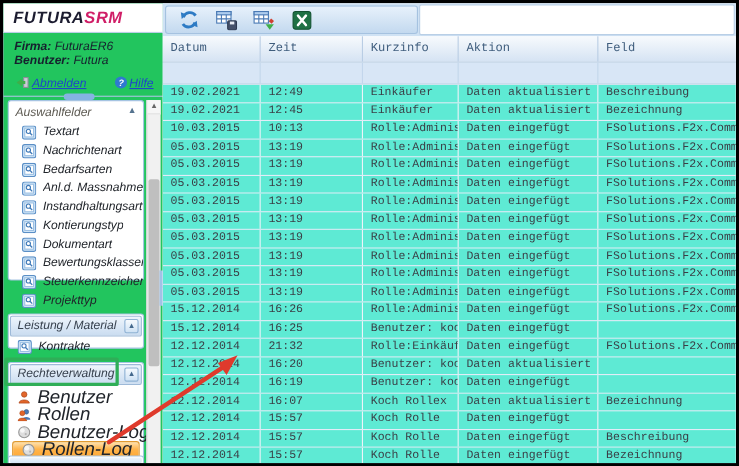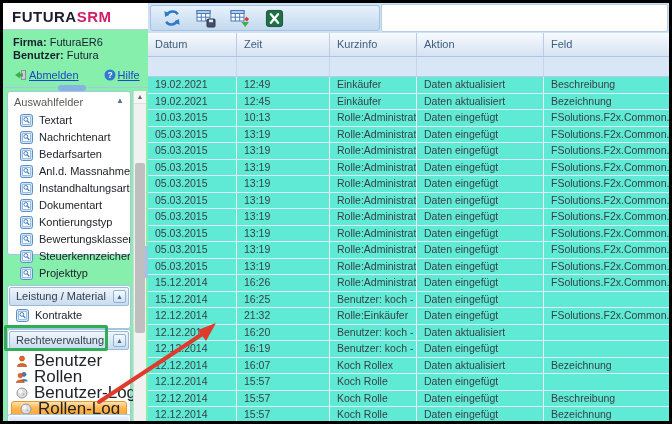--- a/index.html
+++ b/index.html
@@ -2,21 +2,21 @@
 <html><head>
 <meta charset="utf-8">
 <style>
   html,body{margin:0;padding:0;background:#888;}
   *{box-sizing:border-box;}
   .screen{position:relative;width:672px;height:424px;border:3px solid #000;background:#cde2f5;
           font-family:"Liberation Sans","DejaVu Sans",sans-serif;overflow:hidden;}
   .inner{position:absolute;left:0;top:0;width:666px;height:418px;}
 
   
-  .sidebar{position:absolute;left:0;top:0;width:145px;height:418px;background:#86efac;}
+  .sidebar{position:absolute;left:0;top:0;width:145px;height:418px;background:#22c55e;font-style:italic;}
   .logo{position:absolute;left:0;top:0;width:145px;height:27px;background:#fff;
         border-bottom:1px solid #b9cfe6;line-height:27px;padding-left:9px;
         font-size:15px;font-weight:bold;letter-spacing:.5px;white-space:nowrap;}
   .logo .lp{color:#1c1c30;} .logo .la{color:#d01e67;}
   .userinfo{position:absolute;left:10px;top:33px;font-size:11px;color:#16202e;line-height:13px;white-space:nowrap;}
   .userinfo b{font-weight:bold;}
   .links{position:absolute;left:12px;top:66px;font-size:11px;white-space:nowrap;}
   .link{color:#1f46c8;text-decoration:underline;cursor:pointer;margin-right:22px;}
   .link svg{vertical-align:-2px;margin-right:2px;}
   .divider{position:absolute;left:0;top:84px;width:145px;height:1px;background:#a9c5e2;}
@@ -28,39 +28,39 @@
   .p1h .tri{position:absolute;right:6px;top:4px;font-size:8px;color:#55738f;}
   .tree-item{height:17px;line-height:17px;font-size:11px;color:#20242a;padding-left:12px;white-space:nowrap;cursor:pointer;display:flex;align-items:center;}
   .tree-item svg{margin-right:6px;flex:0 0 auto;}
   .tree-item .lbl{overflow:hidden;}
 
   .ghead{height:19px;margin:1px;border-radius:2px;background:linear-gradient(#eef5fc,#cadcf0);
          border:1px solid #9db9d8;font-size:11px;color:#37414e;line-height:17px;padding-left:6px;
          position:relative;white-space:nowrap;cursor:pointer;}
   .cbtn{position:absolute;right:2px;top:2px;width:13px;height:13px;border:1px solid #8fb2d4;border-radius:2px;
         background:linear-gradient(#f6fafe,#cfe2f4);font-size:7px;color:#44688c;text-align:center;line-height:12px;cursor:pointer;}
-  .p2{top:282px;height:44px;}
+  .p2{top:282px;height:32px;}
   .p3{top:326px;height:89px;}
   .p3 .items{padding-top:2px;}
   .nav-item{height:16px;line-height:16px;font-size:17px;color:#20242a;padding-left:8px;display:flex;align-items:center;cursor:pointer;white-space:nowrap;}
   .nav-item svg{margin-right:6px;flex:0 0 auto;}
   .nav-item.sel{margin:0 3px;border:1px solid #e09a30;border-radius:3px;
         background:linear-gradient(#ffe3b0,#ffb54d 45%,#ffa733);height:16px;}
   .p4{top:411px;height:12px;}
   .p4h{height:5px;background:linear-gradient(#eef5fc,#d5e5f5);border-radius:2px;margin:1px;}
 
   .vscroll{position:absolute;left:130px;top:88px;width:13px;height:330px;background:#f1f1f1;border-left:1px solid #d8d8d8;}
   .vs-up{height:13px;background:#f6f6f6;border-bottom:1px solid #e0e0e0;font-size:7px;color:#666;text-align:center;line-height:12px;cursor:pointer;}
   .vs-thumb{position:absolute;left:1px;top:72px;width:10px;height:170px;background:#bfbfbf;border-radius:2px;cursor:pointer;}
 
   .splitter{position:absolute;left:142px;top:243px;width:9px;height:32px;background:#a2c2e6;
             border-radius:0 5px 5px 0;font-size:7px;color:#3c5a7c;text-align:center;line-height:32px;cursor:pointer;}
 
   
-  .content{position:absolute;left:145px;top:0;width:521px;height:418px;background:#fff;}
+  .content{position:absolute;left:145px;top:0;width:521px;height:418px;background:#fff;font-family:Liberation Mono, monospace;}
   .topstrip{position:absolute;left:0;top:0;right:0;height:30px;background:#cfe2f4;}
   .toolbar{position:absolute;left:2px;top:2px;width:230px;height:26px;border:1px solid #a5c2e0;border-radius:3px;
            background:linear-gradient(#e7f1fb,#c3d9ef);display:flex;align-items:center;padding-left:6px;}
   .tbtn{width:30px;height:22px;display:flex;align-items:center;justify-content:center;cursor:pointer;margin-right:4px;border-radius:2px;}
   .rightpanel{position:absolute;left:233px;top:1px;right:1px;height:28px;background:#fff;border:1px solid #b9cfe6;border-radius:2px;}
 
   .ghdr{position:absolute;left:0;top:30px;right:0;height:24px;display:flex;
         background:linear-gradient(#f7fafd,#d5e3f3);border-bottom:1px solid #aec5dd;}
   .ghdr .hc{font-size:11px;color:#3f5d7d;line-height:23px;padding-left:7px;border-right:1px solid #b9cde4;white-space:nowrap;overflow:hidden;cursor:pointer;}
   .filter{position:absolute;left:0;top:54px;right:0;height:20px;display:flex;background:#d8e6f6;border-bottom:1px solid #b7cce2;}
@@ -163,31 +163,31 @@
             <span class="lbl">Instandhaltungsart</span>
           </div>
 
           <div class="tree-item">
             <svg width="13" height="13">
                 <rect x="0.5" y="0.5" width="12" height="12" rx="2" fill="#cfe4f6" stroke="#5b8fc6"></rect>
                 <rect x="2.5" y="2.5" width="8" height="8" fill="#fff" stroke="#9cc0e4"></rect>
                 <circle cx="5.8" cy="5.4" r="1.9" fill="none" stroke="#3f7ab8"></circle>
                 <line x1="7.2" y1="6.9" x2="9.3" y2="9" stroke="#3f7ab8" stroke-width="1.2"></line>
               </svg>
+            <span class="lbl">Kontierungstyp</span>
+          </div>
+
+          <div class="tree-item">
+            <svg width="13" height="13">
+                <rect x="0.5" y="0.5" width="12" height="12" rx="2" fill="#cfe4f6" stroke="#5b8fc6"></rect>
+                <rect x="2.5" y="2.5" width="8" height="8" fill="#fff" stroke="#9cc0e4"></rect>
+                <circle cx="5.8" cy="5.4" r="1.9" fill="none" stroke="#3f7ab8"></circle>
+                <line x1="7.2" y1="6.9" x2="9.3" y2="9" stroke="#3f7ab8" stroke-width="1.2"></line>
+              </svg>
             <span class="lbl">Dokumentart</span>
-          </div>
-
-          <div class="tree-item">
-            <svg width="13" height="13">
-                <rect x="0.5" y="0.5" width="12" height="12" rx="2" fill="#cfe4f6" stroke="#5b8fc6"></rect>
-                <rect x="2.5" y="2.5" width="8" height="8" fill="#fff" stroke="#9cc0e4"></rect>
-                <circle cx="5.8" cy="5.4" r="1.9" fill="none" stroke="#3f7ab8"></circle>
-                <line x1="7.2" y1="6.9" x2="9.3" y2="9" stroke="#3f7ab8" stroke-width="1.2"></line>
-              </svg>
-            <span class="lbl">Kontierungstyp</span>
           </div>
 
           <div class="tree-item">
             <svg width="13" height="13">
                 <rect x="0.5" y="0.5" width="12" height="12" rx="2" fill="#cfe4f6" stroke="#5b8fc6"></rect>
                 <rect x="2.5" y="2.5" width="8" height="8" fill="#fff" stroke="#9cc0e4"></rect>
                 <circle cx="5.8" cy="5.4" r="1.9" fill="none" stroke="#3f7ab8"></circle>
                 <line x1="7.2" y1="6.9" x2="9.3" y2="9" stroke="#3f7ab8" stroke-width="1.2"></line>
               </svg>
             <span class="lbl">Bewertungsklassen</span>

